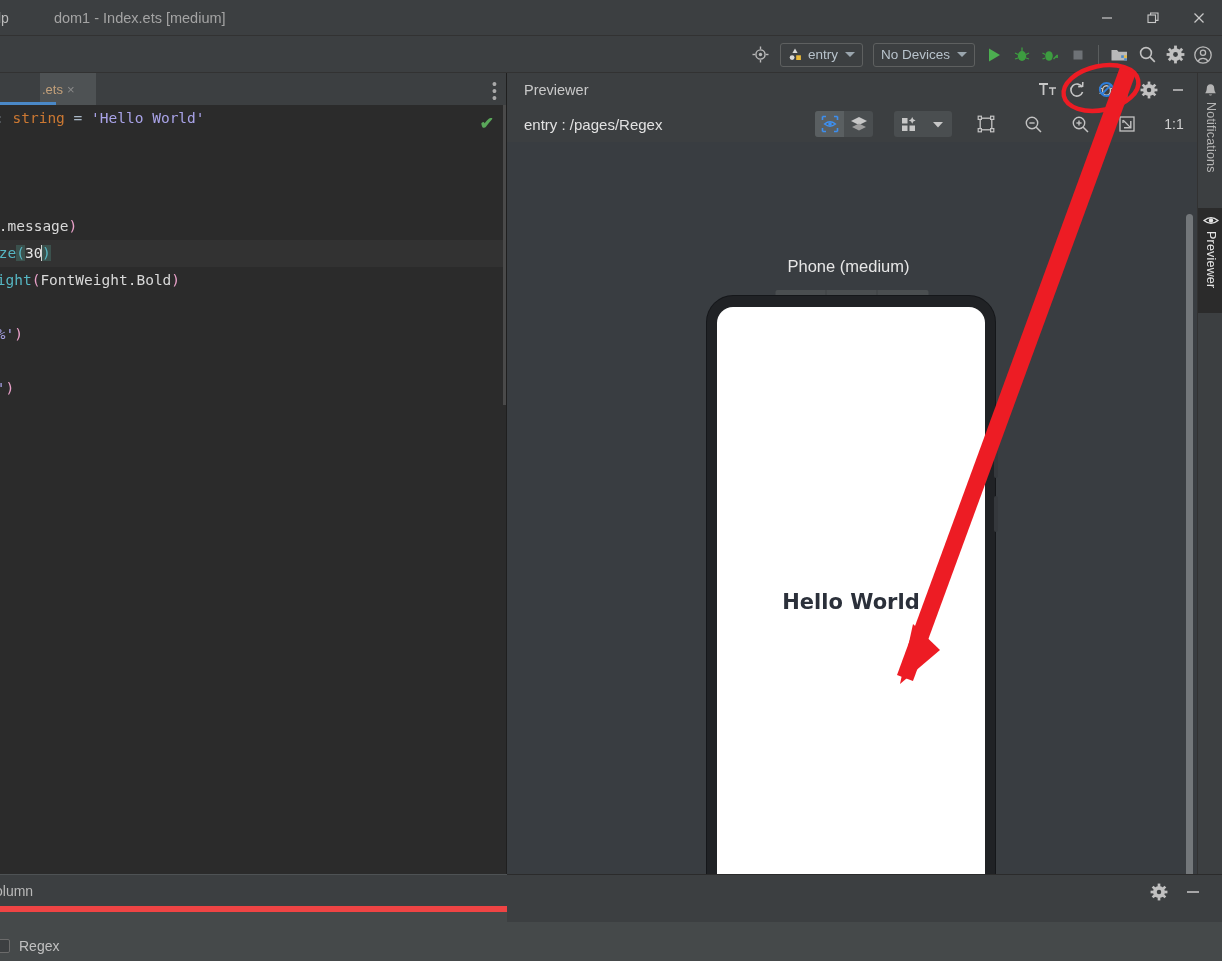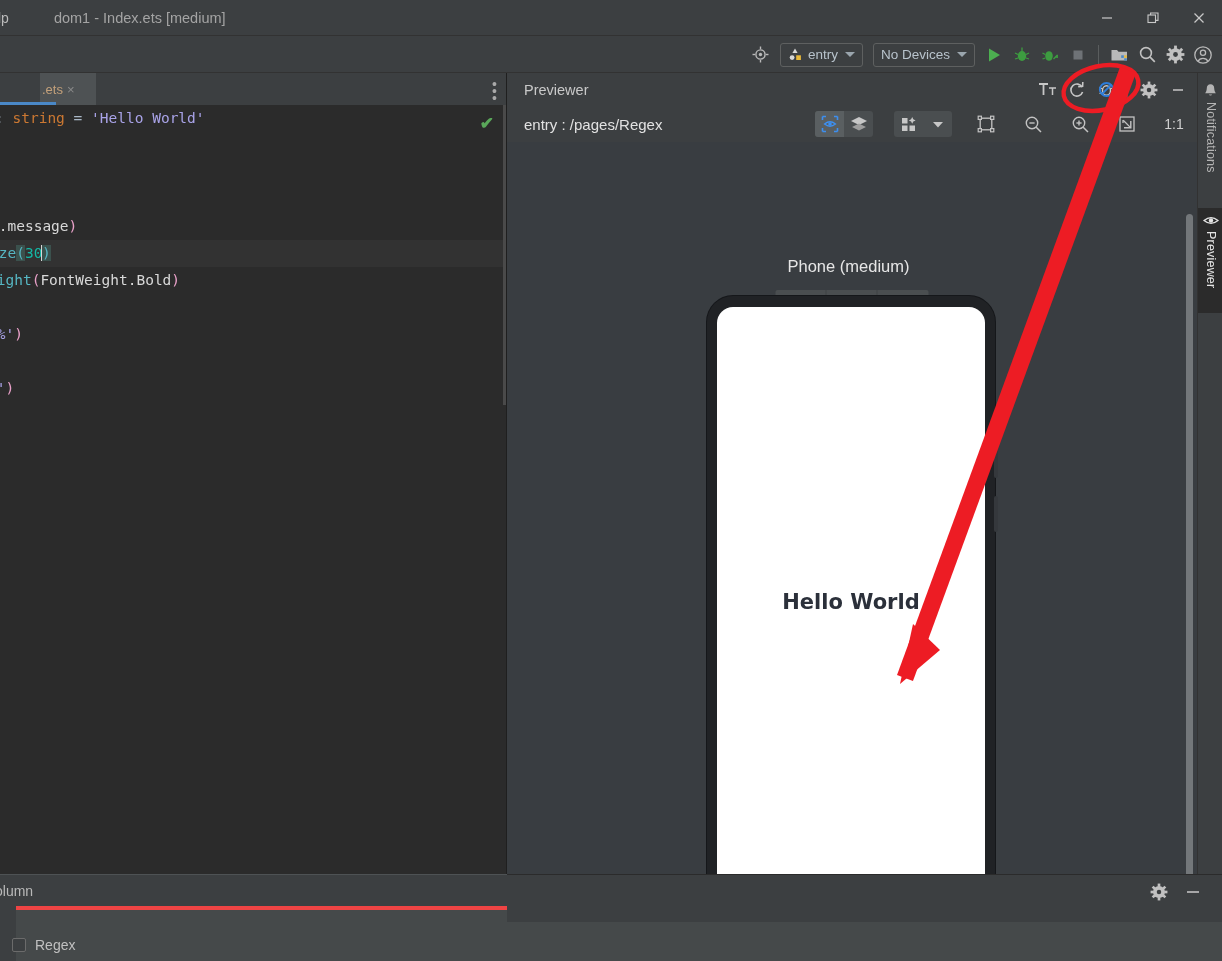--- a/index.html
+++ b/index.html
@@ -102,21 +102,21 @@
   .brk { background: #3b514d; }
   .caret-bar {
     display: inline-block; width: 1.5px; height: 16px; background: #d6d6d6;
     vertical-align: -3px; margin: 0 -1px;
   }
   .t-kw   { color: #cc7832; }
   .t-str  { color: #a9a3e8; text-align: right; }
   .t-op   { color: #a9b7c6; }
   .t-plain{ color: #d8d8d8; }
   .t-fn   { color: #56b6c2; }
-  .t-num  { color: #14b8a6; }
+  .t-num  { color: #e5e5e5; }
   .t-paren{ color: #e8a0c8; }
   .t-paren2{ color: #56b6c2; }
 
   .editor-vscroll {
     position: absolute; right: 0; top: 32px; width: 4px; height: 769px; background: #2b2b2b;
   }
   .editor-vscroll i {
     position: absolute; left: 0; top: 0; width: 4px; height: 300px; background: #4a4a4a; display:block;
   }
   .editor-border-right {
@@ -124,22 +124,22 @@
   }
 
   
   .status-strip {
     position: absolute; left: 0; top: 874px; width: 507px; height: 32px;
     background: #3c3f41; border-top: 1px solid #4e5254;
     display: flex; align-items: center;
   }
   .status-strip .txt { color: #b9b9b9; font-size: 14px; margin-left: -5px; }
   .find-strip {
-    position: absolute; left: 16px; top: 906px; width: 507px; height: 55px;
-    background: #45494a; border-top: 4px solid #ef4444;
+    position: absolute; left: 0; top: 906px; width: 507px; height: 55px;
+    background: #45494a; border-top: 6px solid #ef4444;
     display: flex; align-items: center;
   }
   .chk-row { display: flex; align-items: center; gap: 9px; margin-left: -4px; margin-top: 18px; }
   .chkbox {
     width: 14px; height: 14px; border: 1px solid #6b6b6b; background: #3c3f41; border-radius: 2px;
   }
   .chk-label { color: #c0c0c0; font-size: 14px; }
 
   
   .prev-pane {

